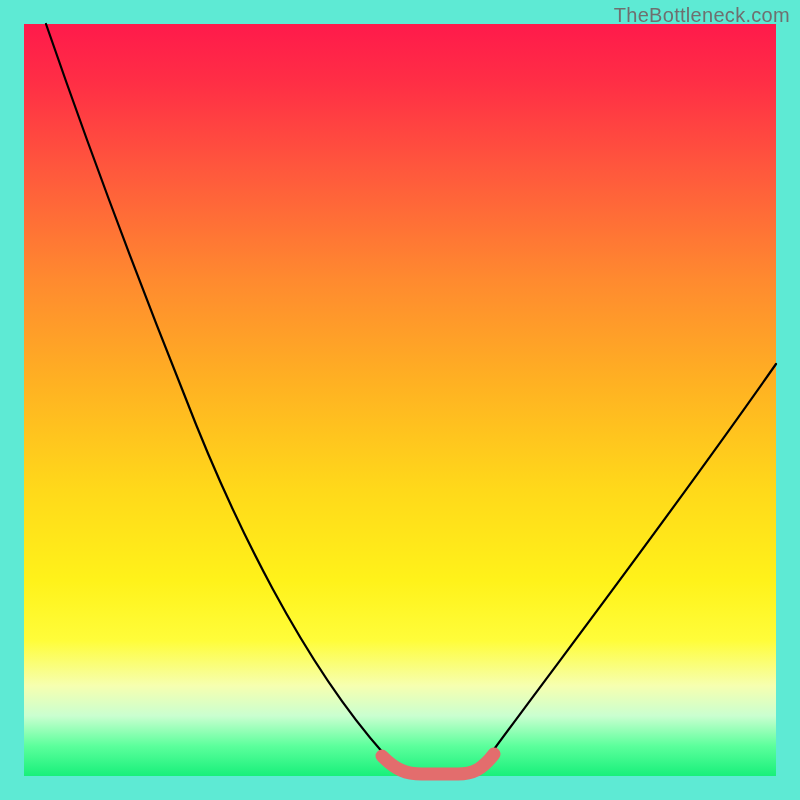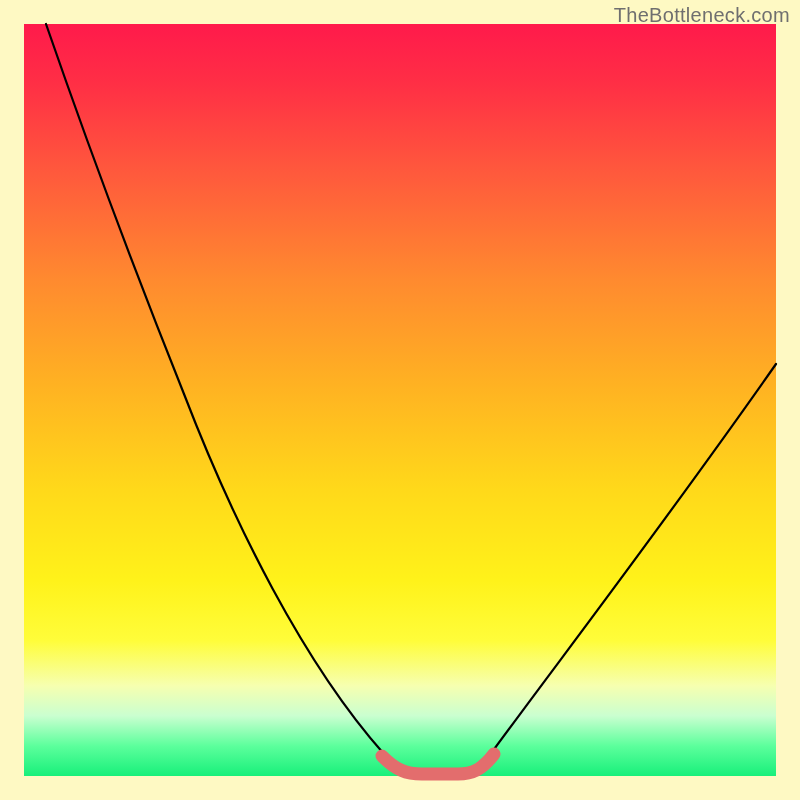--- a/index.html
+++ b/index.html
@@ -8,21 +8,21 @@
     width: 800px;
     height: 800px;
     overflow: hidden;
     background: #000;
     font-family: Arial, Helvetica, sans-serif;
   }
   .frame {
     position: relative;
     width: 800px;
     height: 800px;
-    background: #fef9c3;
+    background: #5eead4;
   }
   .plot-area {
     position: absolute;
     left: 24px;
     top: 24px;
     width: 752px;
     height: 752px;
     background: linear-gradient(to bottom,
       #ff1a4b 0%,
       #ff2f45 8%,

